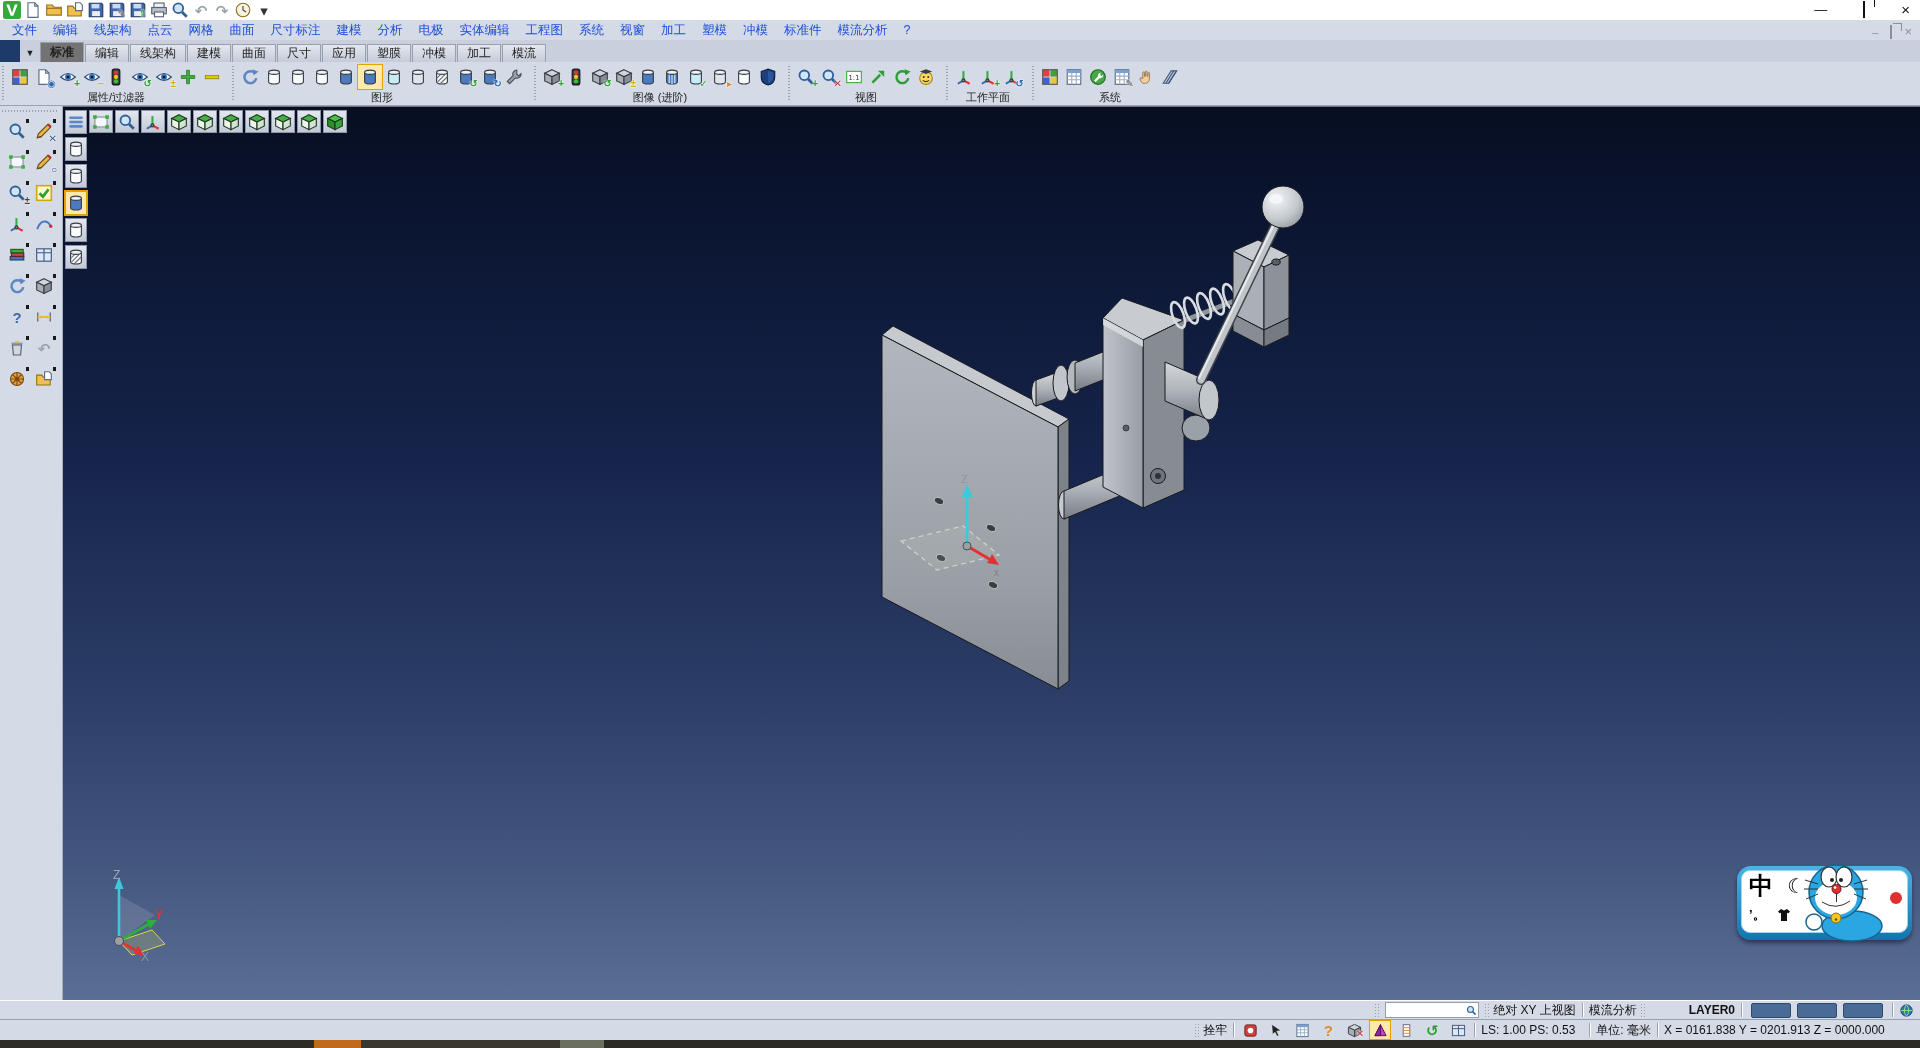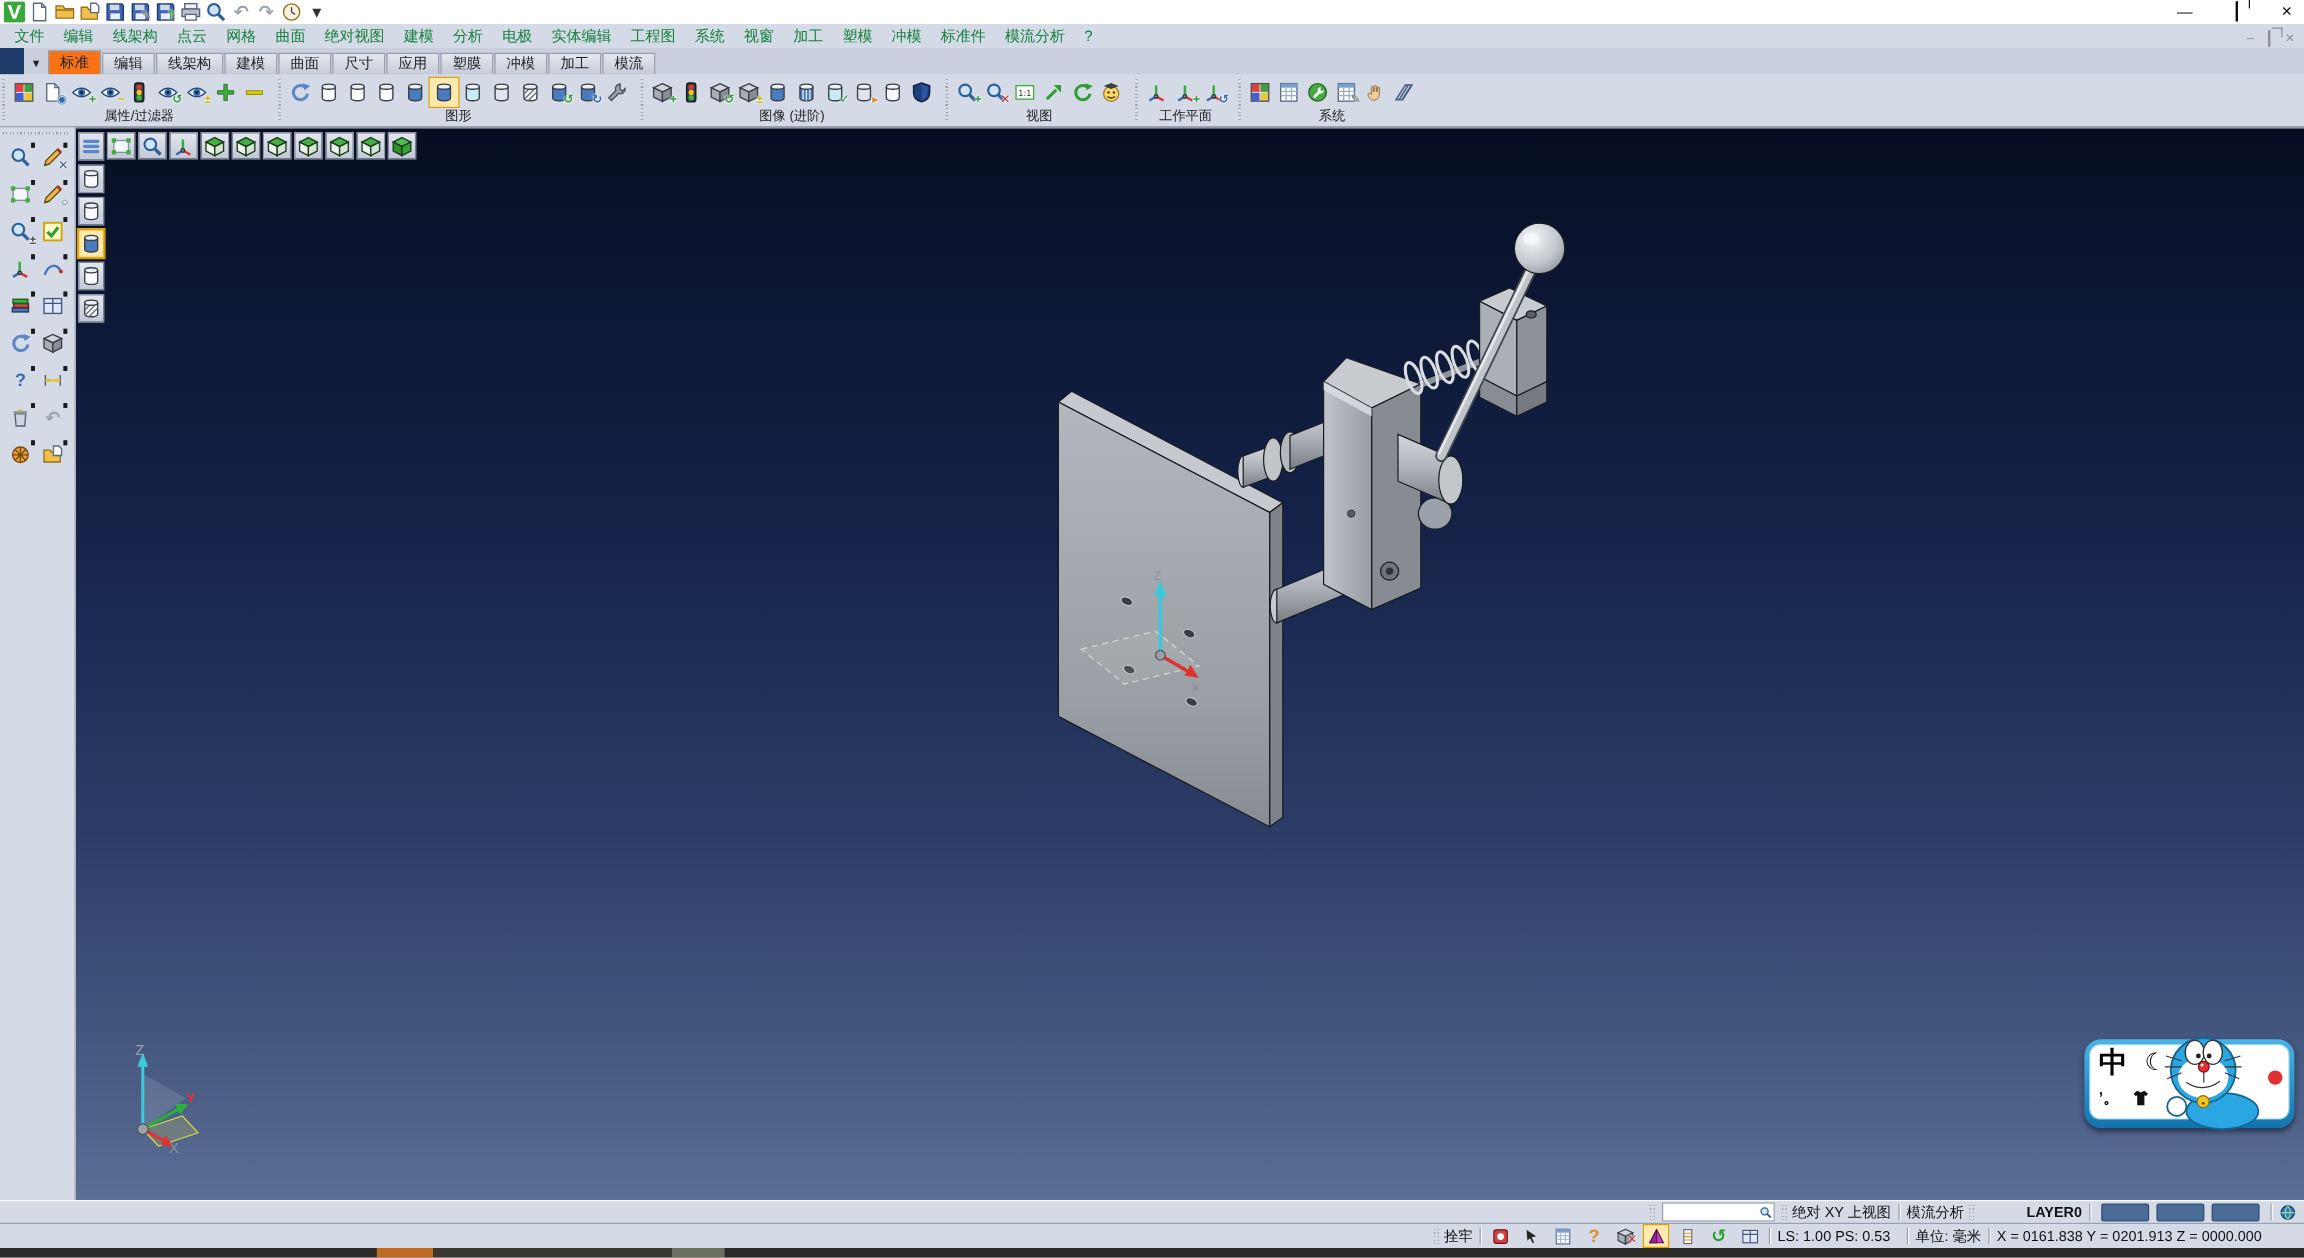--- a/index.html
+++ b/index.html
@@ -13,33 +13,33 @@
   .qa{display:flex;align-items:center;height:20px;padding-left:3px;gap:3px;}
   .qa .tbi{width:18px;height:18px;}
   .title-text{position:absolute;left:0;right:0;top:3px;text-align:center;font-size:12px;color:#111;pointer-events:none;}
   .win-controls{position:absolute;right:10px;top:0;height:20px;display:flex;gap:36px;align-items:center;z-index:10;}
   .wbtn{font-size:13px;color:#111;line-height:20px;cursor:default;}
   .restore-box{width:8px;height:7px;border:1px solid #111;position:relative;background:#fff;}
   .restore-box::before{content:"";position:absolute;left:2px;top:-3px;width:8px;height:7px;border:1px solid #111;border-bottom:none;border-left:none;}
 
   
   .menubar{left:0;top:20px;width:1920px;height:20px;background:#d4dae6;display:flex;align-items:center;padding-left:4px;z-index:9;}
-  .menu-item{font-size:12.5px;color:#15803d;padding:2px 8px;}
+  .menu-item{font-size:12.5px;color:#1d4ed8;padding:2px 8px;}
   .child-controls{position:absolute;right:8px;top:22px;display:flex;gap:12px;align-items:center;z-index:10;color:#8a8f9b;}
   .child-controls .wbtn{color:#8a8f9b;font-size:11px;}
   .restore-box.gray{border-color:#8a8f9b;background:transparent;}
   .restore-box.gray::before{border-color:#8a8f9b;}
 
   
   .tabbar{left:0;top:40px;width:1920px;height:22px;background:#c9cfdc;display:flex;align-items:flex-end;z-index:9;}
   .tab-corner{width:20px;height:22px;background:#1d3a68;}
   .tab-caret{width:20px;height:18px;font-size:9px;color:#222;text-align:center;line-height:18px;}
   .tab{height:17px;line-height:17px;padding:0 9px;font-size:12px;color:#222;
        background:linear-gradient(#e3e7ef,#c5cbd8);border:1px solid #98a0b0;border-bottom:none;margin-right:1px;}
-  .tab.active{background:#f97316;font-weight:normal;height:19px;line-height:19px;}
+  .tab.active{background:#737373;font-weight:bold;height:19px;line-height:19px;}
 
   
   .toolbar{left:0;top:62px;width:1920px;height:43px;background:#d4dae6;border-bottom:1px solid #9ba2b1;display:flex;z-index:9;}
   .tgroup{display:flex;flex-direction:column;align-items:center;padding:1px 6px 0 8px;position:relative;}
   .tgroup::before{content:"";position:absolute;left:2px;top:4px;bottom:4px;width:2px;
       background:repeating-linear-gradient(180deg,#9aa1ae 0 1px,transparent 1px 3px);}
   .ticons{display:flex;align-items:center;height:28px;}
   .tlabel{font-size:11px;color:#222;height:13px;line-height:13px;}
 
   .tbi{width:24px;height:24px;position:relative;display:flex;align-items:center;justify-content:center;flex:0 0 auto;}
@@ -391,21 +391,21 @@
   </div>
 </div>
 
 <div class="abs menubar">
     <span class="menu-item">文件</span>
     <span class="menu-item">编辑</span>
     <span class="menu-item">线架构</span>
     <span class="menu-item">点云</span>
     <span class="menu-item">网格</span>
     <span class="menu-item">曲面</span>
-    <span class="menu-item">绝对视图</span>
+    <span class="menu-item">尺寸标注</span>
     <span class="menu-item">建模</span>
     <span class="menu-item">分析</span>
     <span class="menu-item">电极</span>
     <span class="menu-item">实体编辑</span>
     <span class="menu-item">工程图</span>
     <span class="menu-item">系统</span>
     <span class="menu-item">视窗</span>
     <span class="menu-item">加工</span>
     <span class="menu-item">塑模</span>
     <span class="menu-item">冲模</span>

